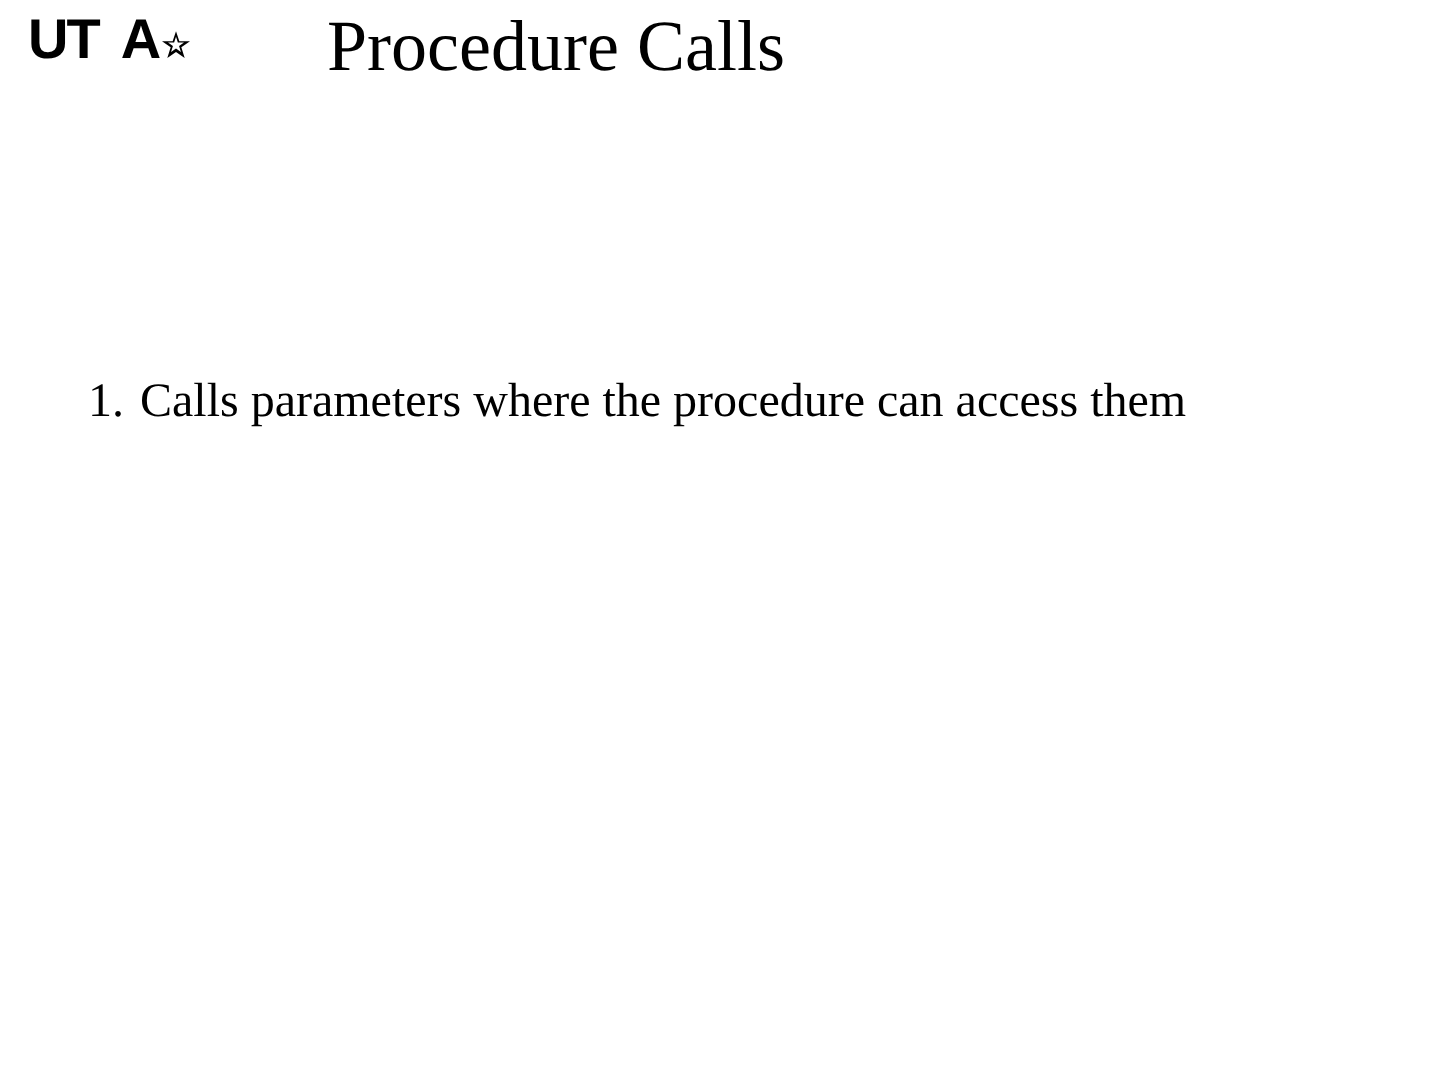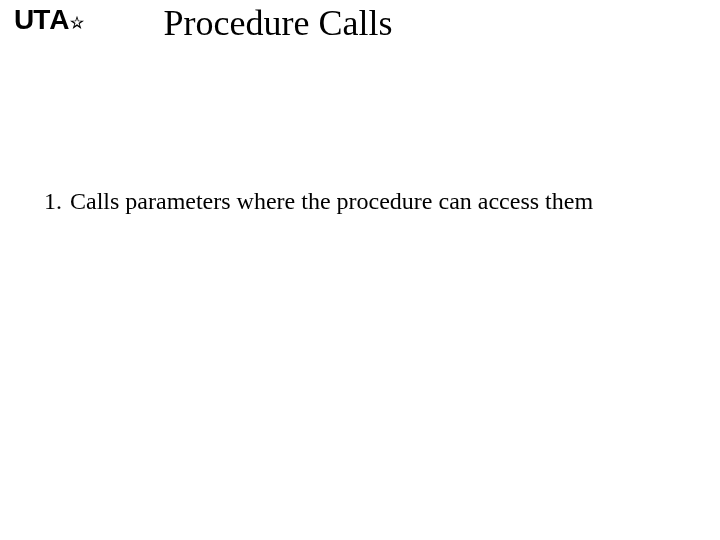--- a/index.html
+++ b/index.html
@@ -21,20 +21,21 @@
     position: absolute;
     top: 6px;
     left: 14px;
     font-family: Arial, Helvetica, sans-serif;
     font-weight: 900;
     font-size: 28px;
     letter-spacing: -1px;
     display: flex;
     align-items: center;
     line-height: 1;
+    gap: 11px;
   }
   .logo .ut {
     display: inline-block;
   }
   .logo .a-wrap {
     position: relative;
     display: inline-block;
   }
   .logo .star {
     position: absolute;

